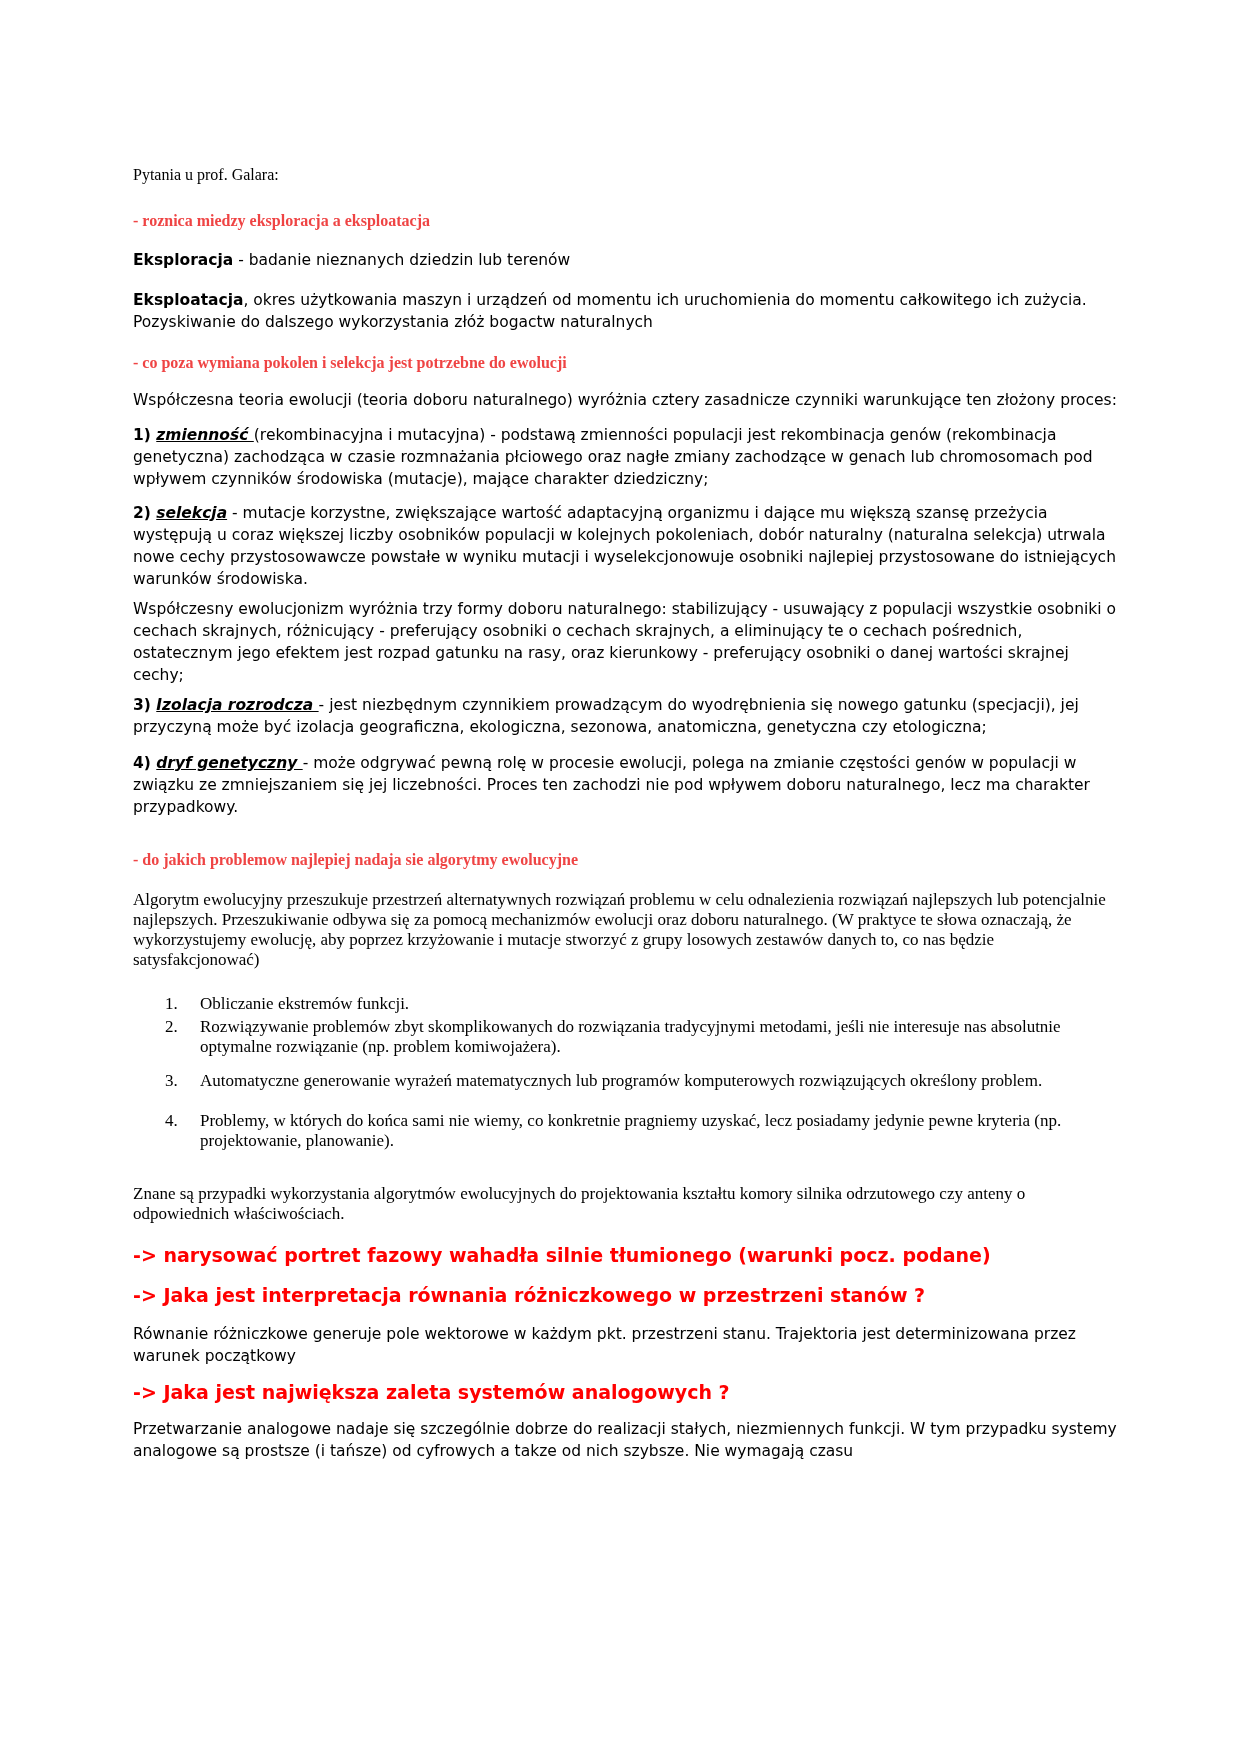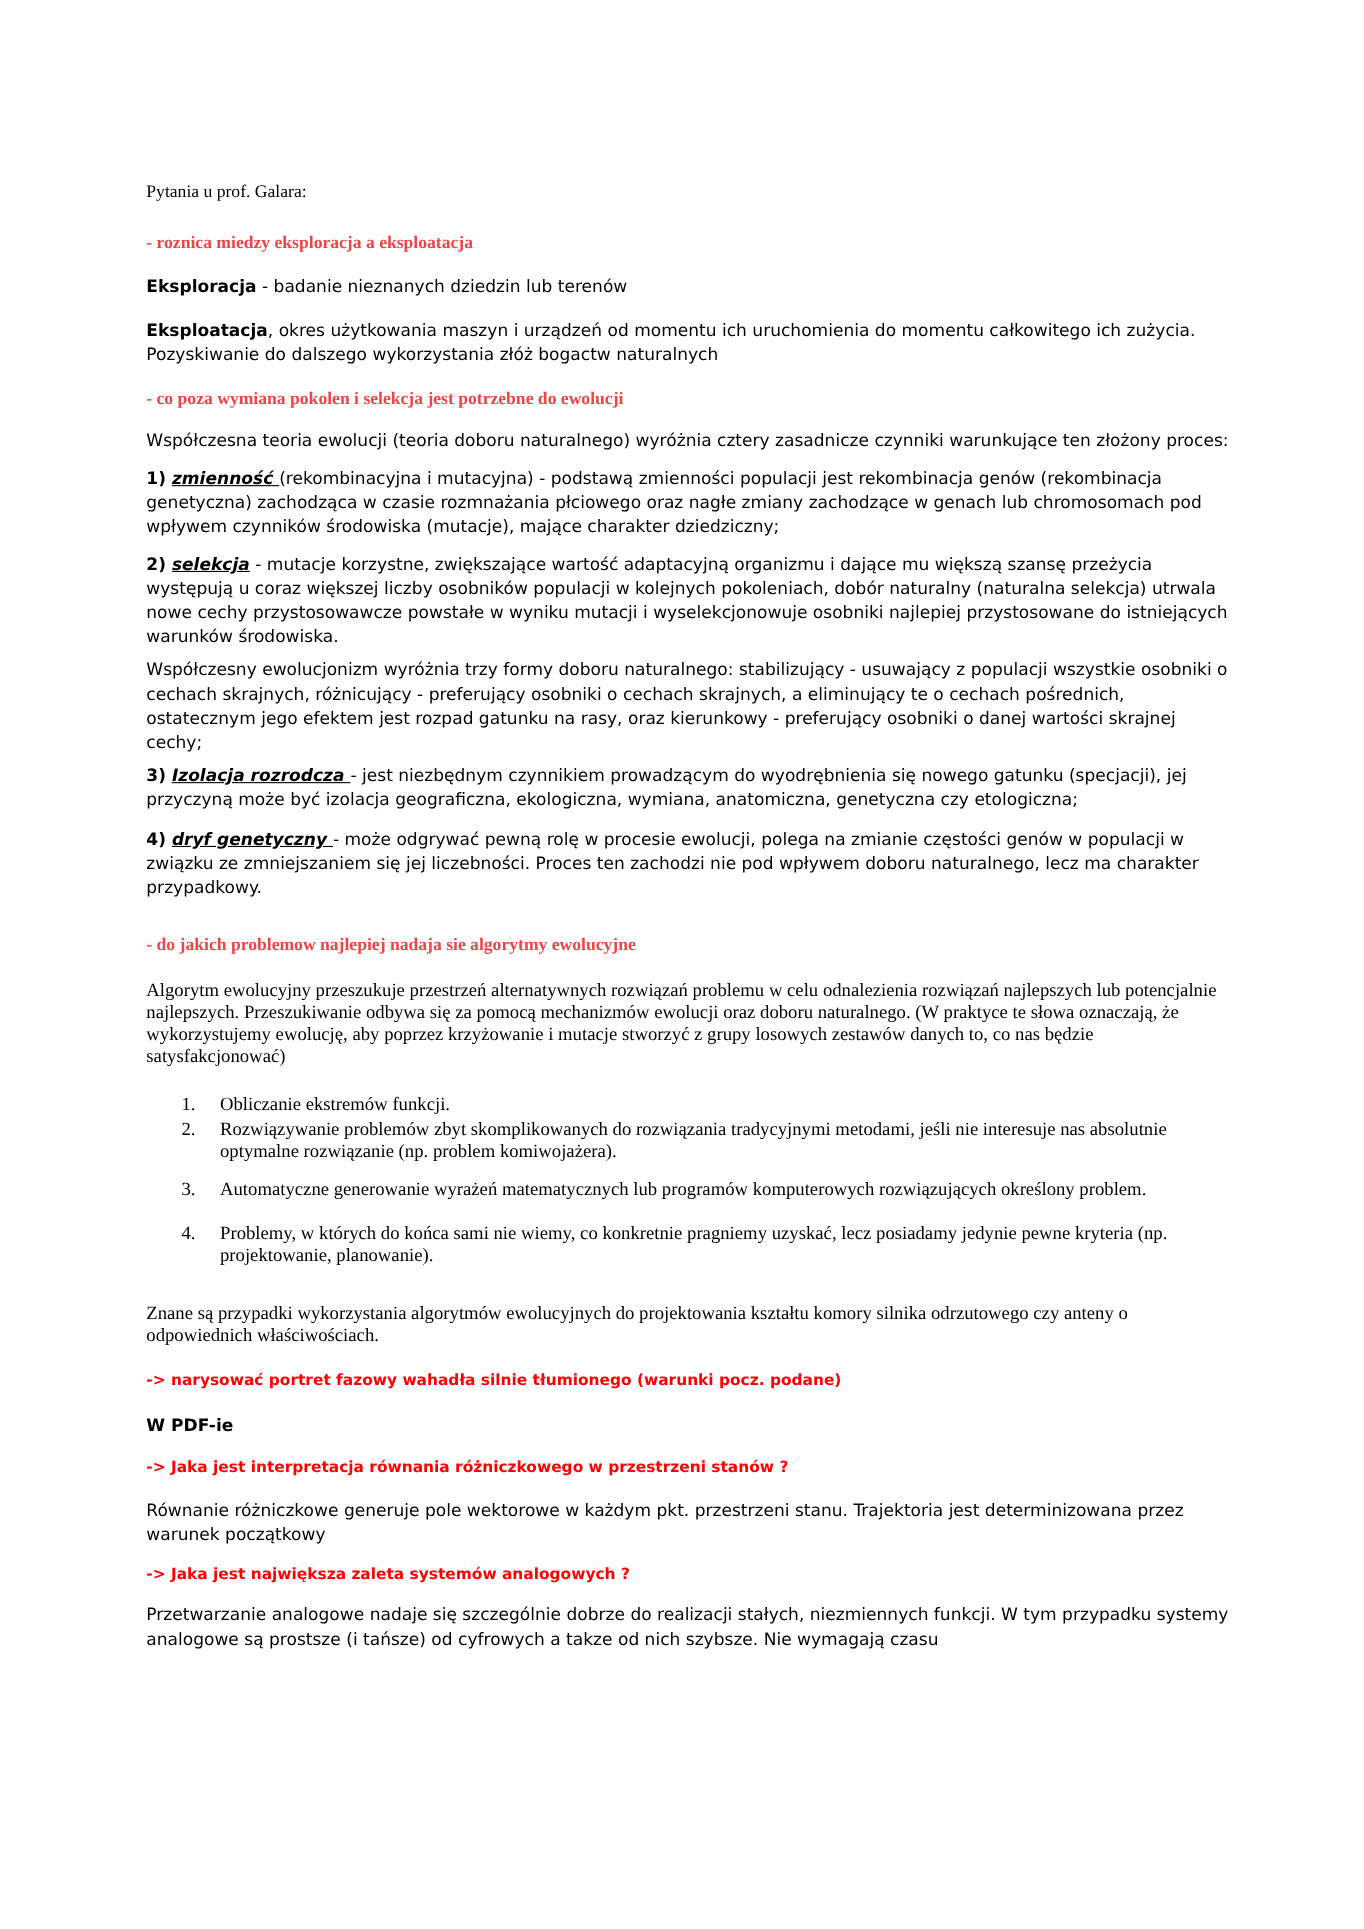--- a/index.html
+++ b/index.html
@@ -4,21 +4,21 @@
 <style>
   html,body{margin:0;padding:0;background:#ffffff;}
   body{width:1240px;height:1754px;position:relative;color:#000;}
   .page{width:990px;margin-left:133px;padding-top:165px;box-sizing:border-box;}
   p{margin:0;}
   
   .serif{font-family:"Liberation Serif",serif;font-size:17px;line-height:20px;}
   .serif-sm{font-family:"Liberation Serif",serif;font-size:16px;line-height:20px;}
   .sans{font-family:"DejaVu Sans","Liberation Sans",sans-serif;font-size:15.5px;line-height:22px;}
   .h-red-serif{font-family:"Liberation Serif",serif;font-size:16px;line-height:20px;font-weight:bold;color:#ef4444;}
-  .h-red-sans{font-family:"DejaVu Sans","Liberation Sans",sans-serif;font-size:14px;line-height:20px;font-weight:bold;color:#ff0000;}
+  .h-red-sans{font-family:"DejaVu Sans","Liberation Sans",sans-serif;font-size:19px;line-height:20px;font-weight:bold;color:#ff0000;}
   .bold{font-weight:bold;}
   .term{font-weight:bold;font-style:italic;text-decoration:underline;}
   
   .p-title{margin-bottom:26px;}
   .p-q1{margin-bottom:18px;}
   .p-exploration{margin-bottom:18px;}
   .p-exploitation{margin-bottom:20px;}
   .p-q2{margin-bottom:16px;}
   .p-evointro{margin-bottom:13px;}
   .p-f1{margin-bottom:12px;}
@@ -59,21 +59,21 @@
   <p class="h-red-serif p-q2">- co poza wymiana pokolen i selekcja jest potrzebne do ewolucji</p>
 
   <p class="sans p-evointro">Współczesna teoria ewolucji (teoria doboru naturalnego) wyróżnia cztery zasadnicze czynniki warunkujące ten złożony proces:</p>
 
   <p class="sans p-f1"><span class="bold">1) </span><span class="term">zmienność </span><span>(rekombinacyjna i mutacyjna) - podstawą zmienności populacji jest rekombinacja genów (rekombinacja genetyczna) zachodząca w czasie rozmnażania płciowego oraz nagłe zmiany zachodzące w genach lub chromosomach pod wpływem czynników środowiska (mutacje), mające charakter dziedziczny;</span></p>
 
   <p class="sans p-f2"><span class="bold">2) </span><span class="term">selekcja</span><span> - mutacje korzystne, zwiększające wartość adaptacyjną organizmu i dające mu większą szansę przeżycia występują u coraz większej liczby osobników populacji w kolejnych pokoleniach, dobór naturalny (naturalna selekcja) utrwala nowe cechy przystosowawcze powstałe w wyniku mutacji i wyselekcjonowuje osobniki najlepiej przystosowane do istniejących warunków środowiska.</span></p>
 
   <p class="sans p-forms">Współczesny ewolucjonizm wyróżnia trzy formy doboru naturalnego: stabilizujący - usuwający z populacji wszystkie osobniki o cechach skrajnych, różnicujący - preferujący osobniki o cechach skrajnych, a eliminujący te o cechach pośrednich, ostatecznym jego efektem jest rozpad gatunku na rasy, oraz kierunkowy - preferujący osobniki o danej wartości skrajnej cechy;</p>
 
-  <p class="sans p-f3"><span class="bold">3) </span><span class="term">Izolacja rozrodcza </span><span>- jest niezbędnym czynnikiem prowadzącym do wyodrębnienia się nowego gatunku (specjacji), jej przyczyną może być izolacja geograficzna, ekologiczna, wymiana, anatomiczna, genetyczna czy etologiczna;</span></p>
+  <p class="sans p-f3"><span class="bold">3) </span><span class="term">Izolacja rozrodcza </span><span>- jest niezbędnym czynnikiem prowadzącym do wyodrębnienia się nowego gatunku (specjacji), jej przyczyną może być izolacja geograficzna, ekologiczna, sezonowa, anatomiczna, genetyczna czy etologiczna;</span></p>
 
   <p class="sans p-f4"><span class="bold">4) </span><span class="term">dryf genetyczny </span><span>- może odgrywać pewną rolę w procesie ewolucji, polega na zmianie częstości genów w populacji w związku ze zmniejszaniem się jej liczebności. Proces ten zachodzi nie pod wpływem doboru naturalnego, lecz ma charakter przypadkowy.</span></p>
 
   <p class="h-red-serif p-q3">- do jakich problemow najlepiej nadaja sie algorytmy ewolucyjne</p>
 
   <p class="serif p-algdesc">Algorytm ewolucyjny przeszukuje przestrzeń alternatywnych rozwiązań problemu w celu odnalezienia rozwiązań najlepszych lub potencjalnie najlepszych. Przeszukiwanie odbywa się za pomocą mechanizmów ewolucji oraz doboru naturalnego. (W praktyce te słowa oznaczają, że wykorzystujemy ewolucję, aby poprzez krzyżowanie i mutacje stworzyć z grupy losowych zestawów danych to, co nas będzie satysfakcjonować)</p>
 
 
   <div class="app-list serif">
     <div class="app-item">
@@ -91,21 +91,20 @@
     <div class="app-item gap20">
       <span class="app-num">4.</span>
       <span class="app-text">Problemy, w których do końca sami nie wiemy, co konkretnie pragniemy uzyskać, lecz posiadamy jedynie pewne kryteria (np. projektowanie, planowanie).</span>
     </div>
   </div>
 
   <p class="serif p-note">Znane są przypadki wykorzystania algorytmów ewolucyjnych do projektowania kształtu komory silnika odrzutowego czy anteny o odpowiednich właściwościach.</p>
 
   <p class="h-red-sans p-qphase">-&gt; narysować portret fazowy wahadła silnie tłumionego (warunki pocz. podane)</p>
 
-  <p class="sans bold p-aphase">W PDF-ie</p>
 
 
   <p class="h-red-sans p-qstate">-&gt; Jaka jest interpretacja równania różniczkowego w przestrzeni stanów ?</p>
 
   <p class="sans p-astate">Równanie różniczkowe generuje pole wektorowe w każdym pkt. przestrzeni stanu. Trajektoria jest determinizowana przez warunek początkowy</p>
 
   <p class="h-red-sans p-qanalog">-&gt; Jaka jest największa zaleta systemów analogowych ?</p>
 
   <p class="sans">Przetwarzanie analogowe nadaje się szczególnie dobrze do realizacji stałych, niezmiennych funkcji. W tym przypadku systemy analogowe są prostsze (i tańsze) od cyfrowych a takze od nich szybsze. Nie wymagają czasu</p>
 

